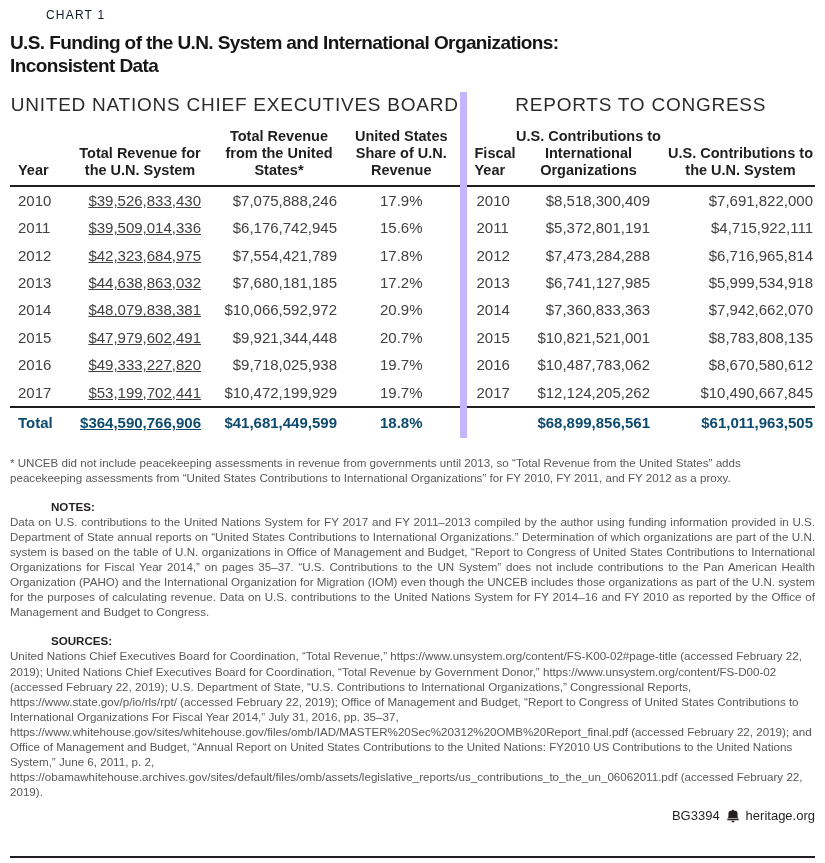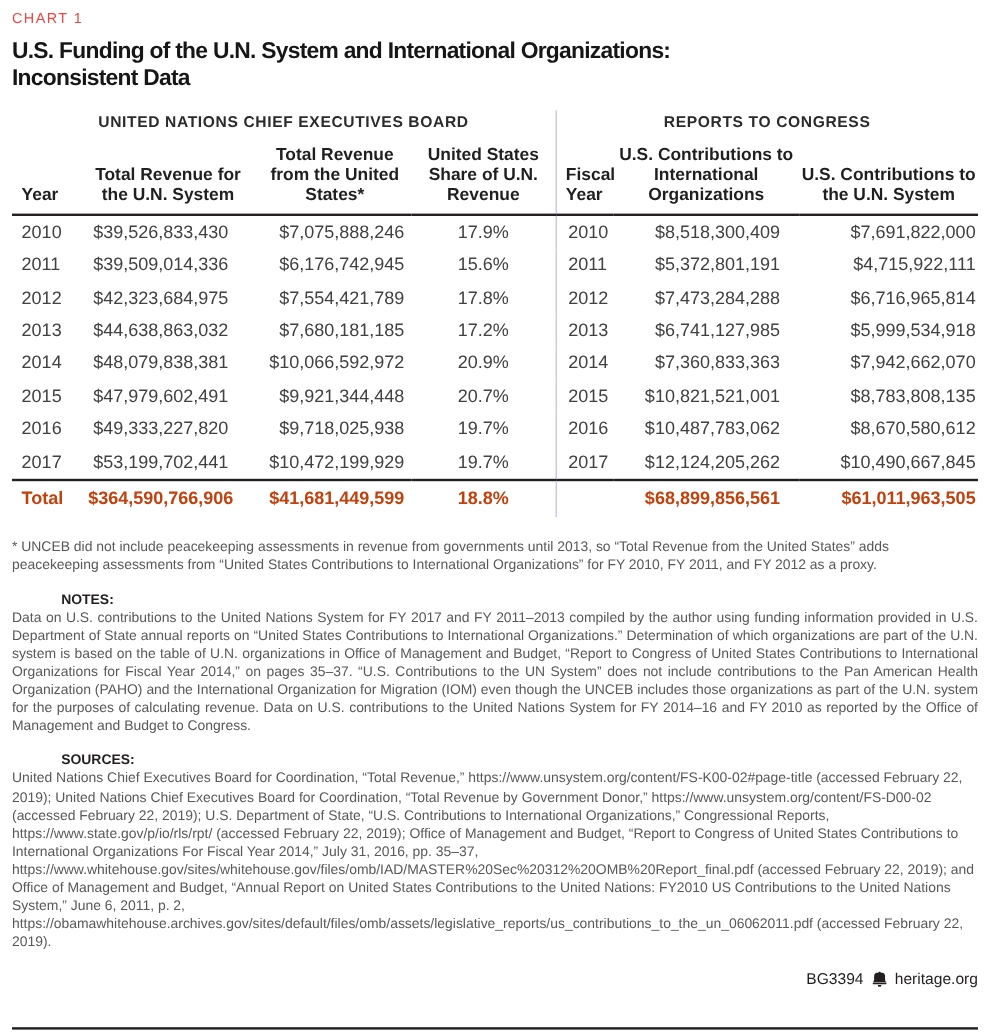--- a/index.html
+++ b/index.html
@@ -1,45 +1,45 @@
 <!DOCTYPE html>
 <html><head>
 <meta charset="utf-8">
 <style>
   * { margin: 0; padding: 0; box-sizing: border-box; }
   html, body { width: 825px; height: 863px; background: #ffffff; overflow: hidden; }
   body { font-family: "Liberation Sans", "DejaVu Sans", sans-serif; color: #414042; position: relative; }
   .page { padding: 8px 10px 0 10px; }
 
-  .kicker { font-size: 12px; letter-spacing: 0.10em; color: #ef4444; margin-bottom: 9px; }
+  .kicker { font-size: 12px; letter-spacing: 0.10em; color: #0f172a; margin-bottom: 9px; margin-left: 36px; }
   .title { font-size: 19px; line-height: 1.22; font-weight: bold; color: #161616; letter-spacing: -0.6px; margin-bottom: 15px; }
 
   table { width: 805px; border-collapse: collapse; table-layout: fixed; }
   col.w0 { width: 55px; } col.w1 { width: 150px; } col.w2 { width: 128px; }
   col.w3 { width: 120px; } col.w4 { width: 48px; } col.w5 { width: 155px; } col.w6 { width: 149px; }
 
   th, td { font-size: 15px; color: #414042; }
-  .group-header th { font-size: 13px; font-weight: bold; color: #2b2b2b; text-align: center;
+  .group-header th { font-size: 19px; font-weight: normal; color: #2b2b2b; text-align: center;
     letter-spacing: 0.04em; padding: 2px 0 12px 0; white-space: nowrap; }
-  .div-left { border-left: 1px solid #c4b5fd; }
+  .div-left { border-left: 7px solid #c4b5fd; }
 
   .col-headers th { font-weight: bold; color: #1f1f1f; font-size: 14.5px; line-height: 1.16;
     vertical-align: bottom; padding: 0 2px 6px 2px; text-align: center; border-bottom: 2px solid #231f20; }
   .col-headers th.c0, .col-headers th.c4 { text-align: left; padding-left: 8px; }
 
   tbody td { padding: 5.2px 2px; }
   td.c0 { text-align: left; padding-left: 8px; }
-  td.c1 { text-align: center; padding-right: 14px; }
+  td.c1 { text-align: right; padding-right: 14px; text-decoration: underline; }
   td.c2 { text-align: right; padding-right: 6px; }
   td.c3 { text-align: center; }
   td.c4 { text-align: left; padding-left: 10px; }
   td.c5 { text-align: right; padding-right: 16px; }
   td.c6 { text-align: right; padding-right: 2px; }
 
-  tfoot td { font-weight: bold; color: #c2410c; border-top: 2px solid #231f20; padding: 6.5px 2px; }
+  tfoot td { font-weight: bold; color: #0c4a6e; border-top: 2px solid #231f20; padding: 6.5px 2px; }
 
   .footnote { font-size: 11.6px; line-height: 1.3; color: #58585a; margin-top: 17px; width: 805px; }
   .section { margin-top: 14px; width: 805px; }
   .section-heading { font-size: 11.6px; font-weight: bold; color: #231f20; line-height: 1.3; padding-left: 41px; }
   .section-text { font-size: 11.6px; line-height: 1.3; color: #58585a; text-align: justify; }
   .sources .section-text { text-align: left; }
 
   .footer { position: absolute; right: 10px; top: 808px; display: flex; align-items: center; gap: 6px;
     font-size: 13px; color: #231f20; }
   .bell { width: 14px; height: 14px; display: inline-block; }

